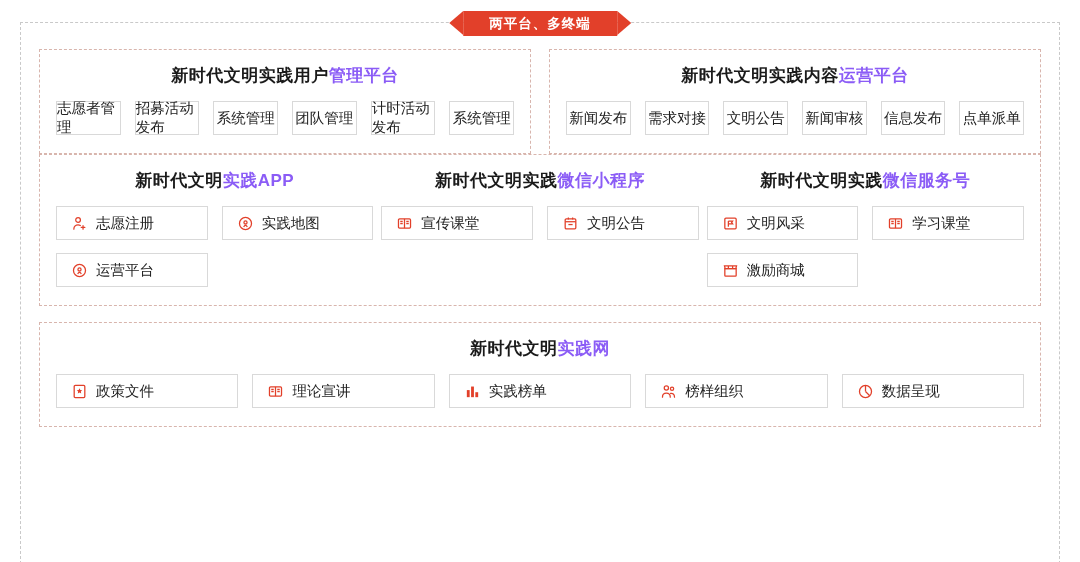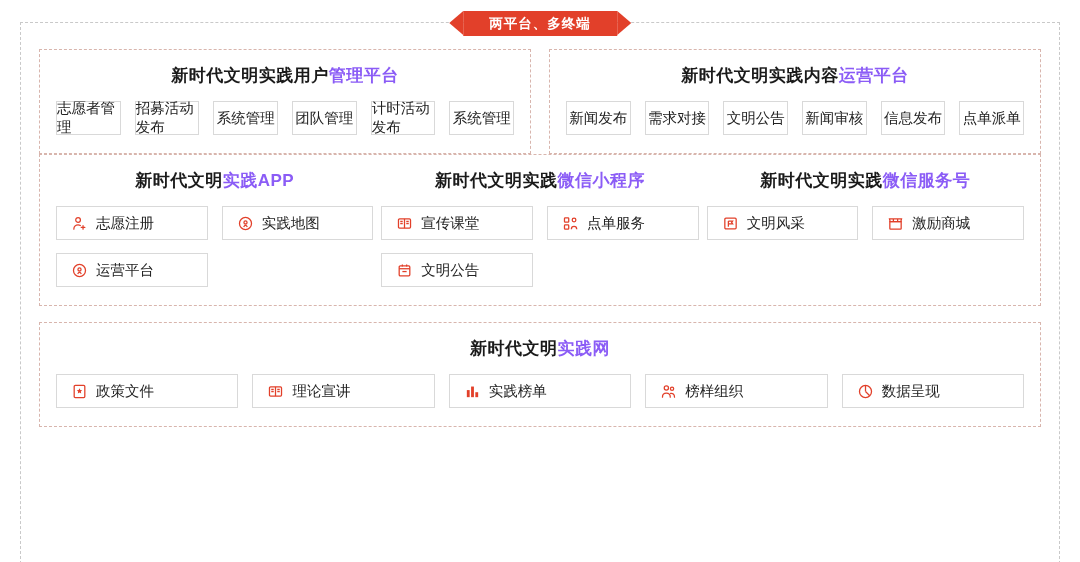--- a/index.html
+++ b/index.html
@@ -240,31 +240,20 @@
                     <rect x="3.5" y="5.5" width="17" height="13" rx="1.5"></rect>
                     <path d="M12 5.5v13"></path>
                     <path d="M6 9h3.5M6 12h3.5M14.5 9H18M14.5 12H18"></path>
                   </svg>
               </span>
               <span>宣传课堂</span>
             </div>
             <div class="cell with-icon">
               <span class="ico">
                 <svg width="17" height="17" viewBox="0 0 24 24" fill="none" stroke="#e2402a" stroke-width="1.8">
-                    <rect x="3.5" y="4" width="6" height="6" rx="1"></rect>
-                    <rect x="3.5" y="14" width="6" height="6" rx="1"></rect>
-                    <circle cx="17" cy="7" r="2.6"></circle>
-                    <path d="M13.2 20c0-2.3 1.7-4 3.8-4s3.8 1.7 3.8 4"></path>
-                  </svg>
-              </span>
-              <span>点单服务</span>
-            </div>
-            <div class="cell with-icon">
-              <span class="ico">
-                <svg width="17" height="17" viewBox="0 0 24 24" fill="none" stroke="#e2402a" stroke-width="1.8">
                     <rect x="4.5" y="5.5" width="15" height="14" rx="1.5"></rect>
                     <path d="M4.5 9.5h15"></path>
                     <path d="M9 3.5v3M15 3.5v3"></path>
                     <path d="M9 13.5h6"></path>
                   </svg>
               </span>
               <span>文明公告</span>
             </div>
           </div>
         </div>
@@ -276,20 +265,30 @@
           <div class="cells">
             <div class="cell with-icon">
               <span class="ico">
                 <svg width="17" height="17" viewBox="0 0 24 24" fill="none" stroke="#e2402a" stroke-width="1.8">
                     <rect x="4" y="4.5" width="16" height="15" rx="1.5"></rect>
                     <path d="M9 8.5v8"></path>
                     <path d="M9 8.5h6l-1.4 2L15 12.5H9"></path>
                   </svg>
               </span>
               <span>文明风采</span>
+            </div>
+            <div class="cell with-icon">
+              <span class="ico">
+                <svg width="17" height="17" viewBox="0 0 24 24" fill="none" stroke="#e2402a" stroke-width="1.8">
+                    <rect x="3.5" y="5.5" width="17" height="13" rx="1.5"></rect>
+                    <path d="M12 5.5v13"></path>
+                    <path d="M6 9h3.5M6 12h3.5M14.5 9H18M14.5 12H18"></path>
+                  </svg>
+              </span>
+              <span>学习课堂</span>
             </div>
             <div class="cell with-icon">
               <span class="ico">
                 <svg width="17" height="17" viewBox="0 0 24 24" fill="none" stroke="#e2402a" stroke-width="1.8">
                     <path d="M4 9.5h16v9.5a1 1 0 0 1-1 1H5a1 1 0 0 1-1-1z"></path>
                     <path d="M3.5 5.5h17l-1 4H4.5z"></path>
                     <path d="M9 9.5v-4M15 9.5v-4"></path>
                   </svg>
               </span>
               <span>激励商城</span>

